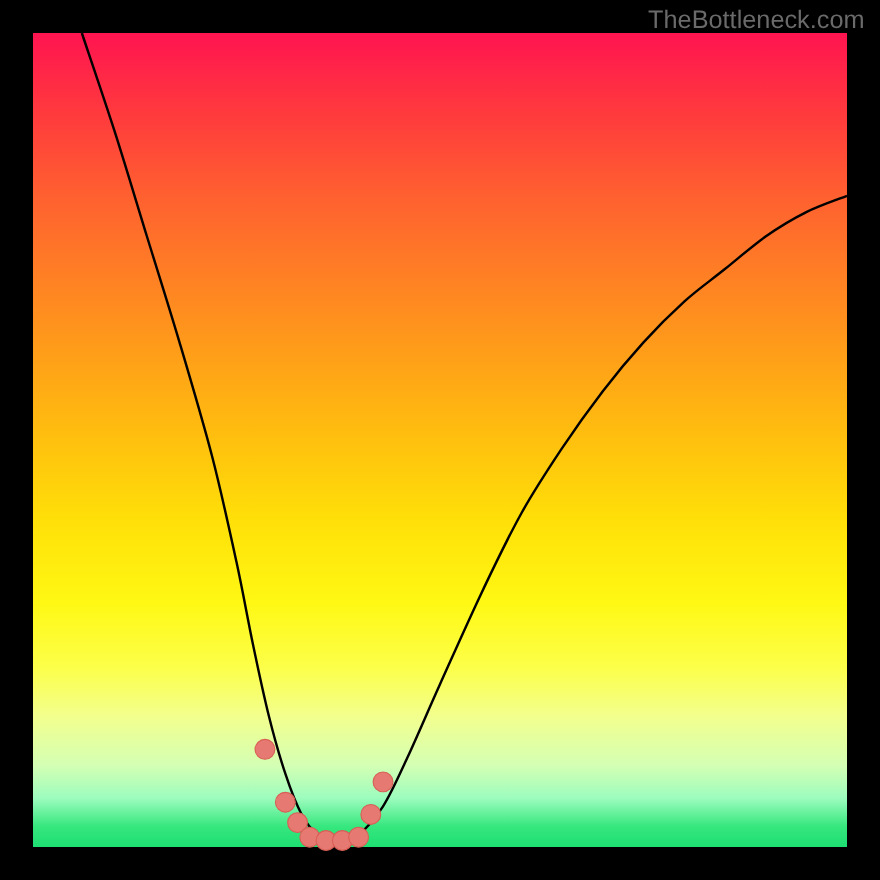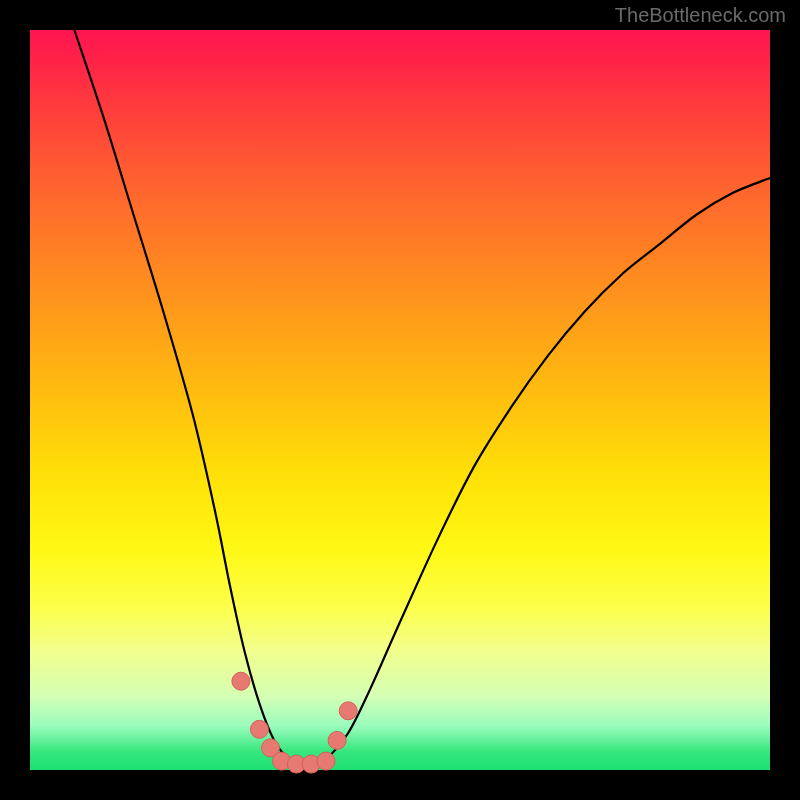--- a/index.html
+++ b/index.html
@@ -9,21 +9,21 @@
     height: 800px;
     background: #000;
     position: relative;
     font-family: Arial, sans-serif;
   }
   .watermark {
     position: absolute;
     top: 4px;
     right: 14px;
     color: #6a6a6a;
-    font-size: 20px;
+    font-size: 23px;
     font-weight: 500;
     z-index: 10;
   }
   .plot-area {
     position: absolute;
     left: 30px;
     top: 30px;
     width: 740px;
     height: 740px;
     background: linear-gradient(to bottom,

